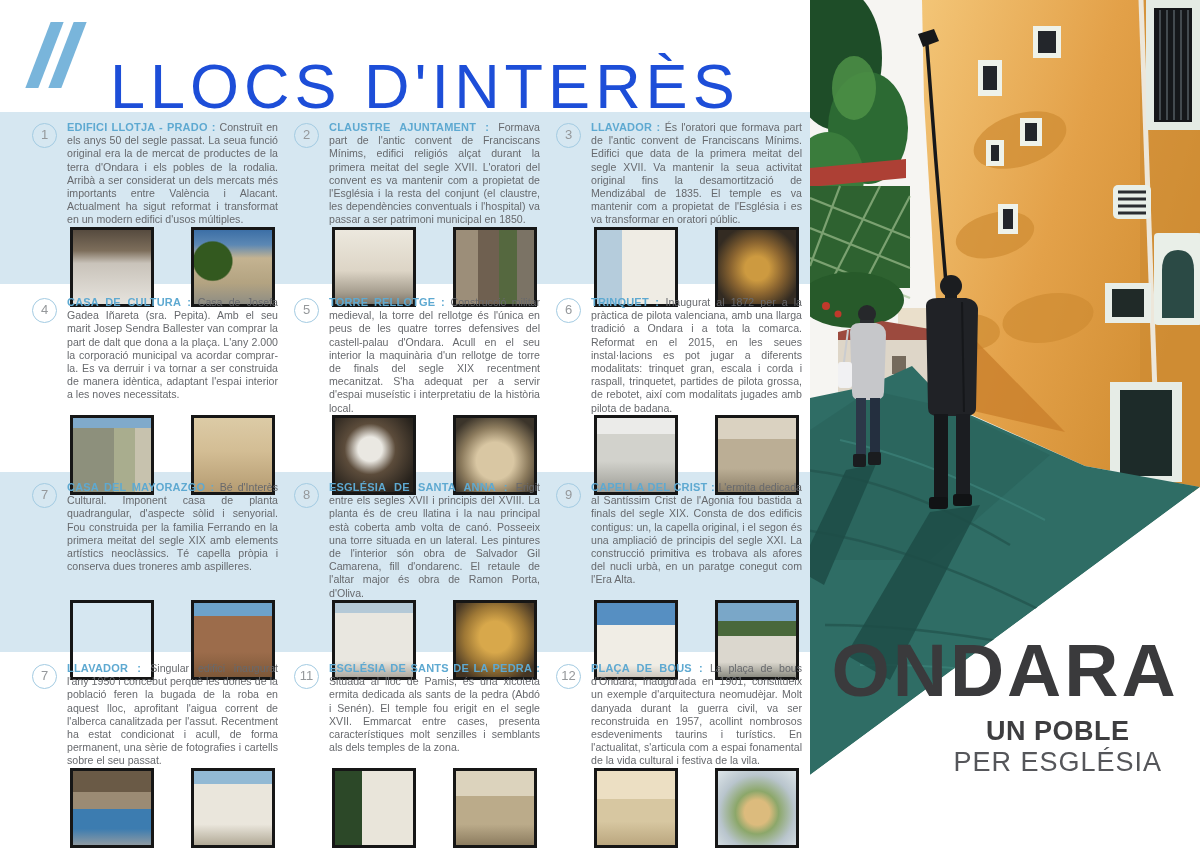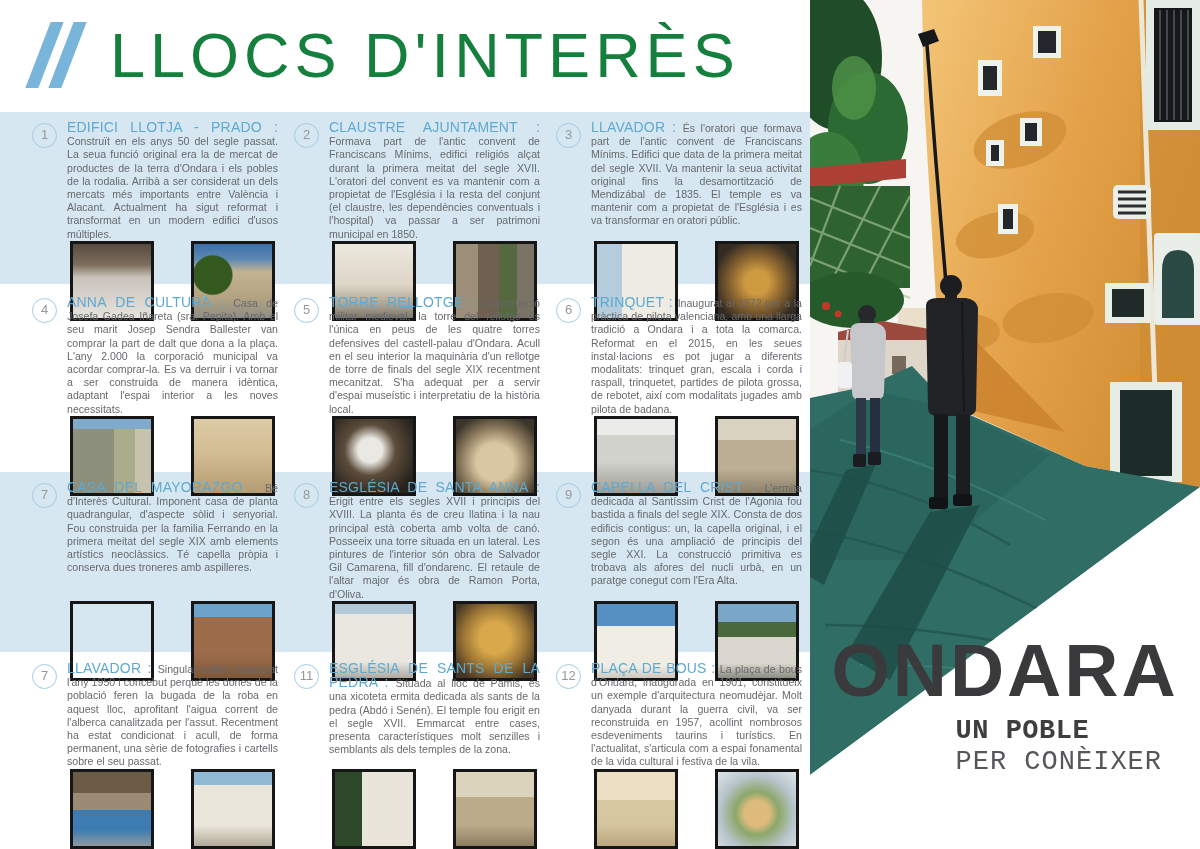--- a/index.html
+++ b/index.html
@@ -4,33 +4,33 @@
 <style>
   * { margin:0; padding:0; box-sizing:border-box; }
   html,body { width:1200px; height:849px; }
   body { font-family:"Liberation Sans", sans-serif; background:#fff; overflow:hidden; }
   .page { position:relative; width:1200px; height:849px; background:#fff; }
 
   
   header { height:112px; padding:16px 0 0 24px; display:flex; align-items:flex-start; }
   .slashes { display:flex; margin:6px 26px 0 14px; }
   .sl { width:13px; height:66px; background:#79b5db; transform:skewX(-21deg); margin-right:10px; }
-  h1.title { font-size:63px; font-weight:200; color:#15803d; letter-spacing:5px; line-height:78px; }
+  h1.title { font-size:63px; font-weight:200; color:#1d4ed8; letter-spacing:5px; line-height:78px;margin-top:31px; }
 
   
   .band { width:810px; display:grid; grid-template-columns:252px 252px 252px; column-gap:10px; padding-left:30px; }
   .band.blue { background:#d6e7f1; }
   .band.b1 { height:172px; padding-top:9px; }
   .band.b2 { height:188px; padding-top:12px; }
   .band.b3 { height:180px; padding-top:9px; }
   .band.b4 { height:197px; padding-top:10px; }
   .entry { position:relative; display:flex; flex-direction:column; height:100%; }
   .num { position:absolute; left:2px; top:2px; width:25px; height:25px; border:1.6px solid #a3cbe2; border-radius:50%; color:#95989b; font-size:13px; line-height:22px; text-align:center; background:transparent; }
   .ebody { margin-left:37px; margin-right:4px; font-size:10.6px; line-height:13.2px; color:#67696d; text-align:justify; }
-  .etitle { color:#5ea9d1; font-weight:normal; font-size:14px; letter-spacing:.2px; }
+  .etitle { color:#5ea9d1; font-weight:bold; font-size:11px; letter-spacing:.2px; }
   .etitle::after { content:" "; }
   .photos { margin:auto 4px 6px 37px; display:flex; justify-content:center; gap:37px; }
   .photo { width:84px; height:80px; border:3px solid #161616; }
 
   
   .p1a { background:linear-gradient(180deg,#564b3f 0%,#7d6e5b 28%,#c9c3ba 45%,#e6e3dd 100%); }
   .p1b { background:radial-gradient(circle at 24% 42%, #33591f 0 26%, transparent 28%),
                linear-gradient(180deg,#3c6fa6 0%,#5c88b4 20%,#c4b391 38%,#b3a381 72%,#8e8d84 100%); }
   .p2a { background:linear-gradient(180deg,#ece8de 0%,#ddd5c6 55%,#a49c8d 85%,#7c766a 100%); }
   .p2b { background:linear-gradient(90deg,#9c8e79 0 28%,#6f6050 28% 55%,#55683f 55% 78%,#7b7365 78%); }
@@ -54,21 +54,21 @@
   .p10b{ background:linear-gradient(180deg,#92b9d4 0 18%,#eae6dc 18% 72%,#b2aa97 100%); }
   .p11a{ background:linear-gradient(90deg,#2c4828 0 34%,#e9e5da 34%),linear-gradient(180deg,#3c5c34 0 14%,transparent 14%); }
   .p11b{ background:linear-gradient(180deg,#dcd3bd 0 34%,#bbab8a 34% 72%,#8d7d60 100%); }
   .p12a{ background:linear-gradient(180deg,#ecdfc3 0 38%,#d7c7a1 38% 68%,#bba77f 100%); }
   .p12b{ background:radial-gradient(circle at 50% 56%, #dcbb7d 0 22%, #8ca76a 38%, #b9c5cd 66%, #dde5e9 100%); }
 
   
   aside.side { position:absolute; left:810px; top:0; width:374px; height:849px; background:#fff; }
   aside.side svg { position:absolute; left:0; top:0; }
   .town { position:absolute; left:0; top:630px; width:390px; text-align:center; font-size:75px; font-weight:bold; color:#3a3a3c; letter-spacing:3px; line-height:80px; }
-  .tagline { position:absolute; right:22px; top:716px; text-align:left; color:#3e3e40;font-family:Liberation Mono, monospace; }
+  .tagline { position:absolute; right:22px; top:716px; text-align:center; color:#3e3e40; }
   .tag-b { font-size:27px; font-weight:bold; line-height:31px; letter-spacing:.5px; }
   .tag-l { font-size:27px; font-weight:300; line-height:31px; color:#55565a; letter-spacing:1px; }
 </style>
 </head>
 <body>
 
 <div class="page">
 
   <header>
     <span class="slashes">
@@ -101,21 +101,21 @@
       <div class="photos">
         <div class="photo p3a"></div>
         <div class="photo p3b"></div>
       </div>
     </article>
   </section>
 
   <section class="band b2">
     <article class="entry">
       <div class="num">4</div>
-      <p class="ebody"><span class="etitle">ANNA DE CULTURA :</span><span>Casa de Josefa Gadea Iñareta (sra. Pepita). Amb el seu marit Josep Sendra Ballester van comprar la part de dalt que dona a la plaça. L'any 2.000 la corporació municipal va acordar comprar-la. Es va derruir i va tornar a ser construida de manera idèntica, adaptant l'espai interior a les noves necessitats.</span></p>
+      <p class="ebody"><span class="etitle">CASA DE CULTURA :</span><span>Casa de Josefa Gadea Iñareta (sra. Pepita). Amb el seu marit Josep Sendra Ballester van comprar la part de dalt que dona a la plaça. L'any 2.000 la corporació municipal va acordar comprar-la. Es va derruir i va tornar a ser construida de manera idèntica, adaptant l'espai interior a les noves necessitats.</span></p>
       <div class="photos">
         <div class="photo p4a"></div>
         <div class="photo p4b"></div>
       </div>
     </article>
     <article class="entry">
       <div class="num">5</div>
       <p class="ebody"><span class="etitle">TORRE RELLOTGE :</span><span>Construcció militar medieval, la torre del rellotge és l'única en peus de les quatre torres defensives del castell-palau d'Ondara. Acull en el seu interior la maquinària d'un rellotge de torre de finals del segle XIX recentment mecanitzat. S'ha adequat per a servir d'espai museístic i interpretatiu de la història local.</span></p>
       <div class="photos">
         <div class="photo p5a"></div>
@@ -315,17 +315,17 @@
         <line x1="152" y1="302" x2="154" y2="412" stroke="#15171a" stroke-width="2"></line>
         <rect x="124" y="414" width="14" height="86" fill="#16181b"></rect>
         <rect x="146" y="414" width="14" height="84" fill="#1b1d21"></rect>
         <rect x="119" y="497" width="19" height="12" rx="3" fill="#111315"></rect>
         <rect x="143" y="494" width="19" height="12" rx="3" fill="#111315"></rect>
       </g>
     </svg>
     <div class="town">ONDARA</div>
     <div class="tagline">
       <div class="tag-b">UN POBLE</div>
-      <div class="tag-l">PER CONÈIXER</div>
+      <div class="tag-l">PER ESGLÉSIA</div>
     </div>
   </aside>
 
 </div>
 
 </body></html>

